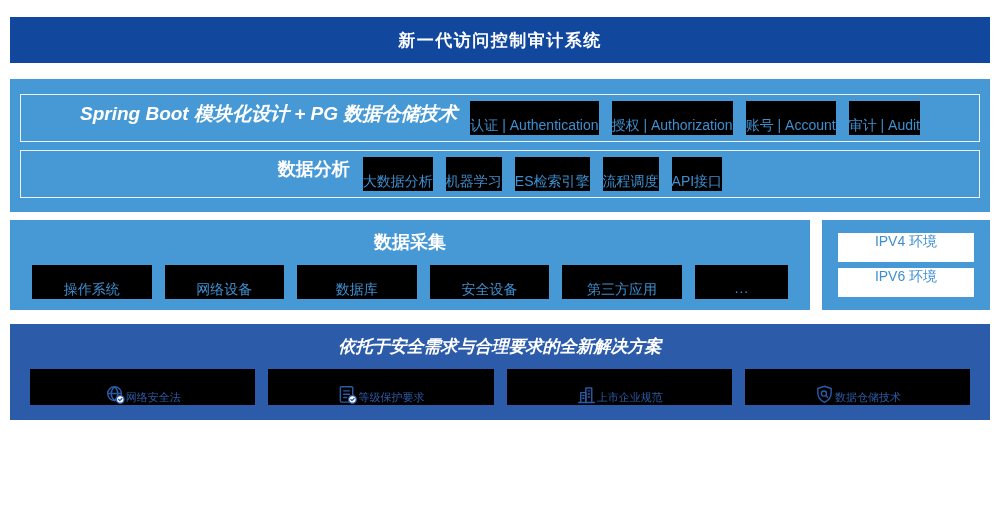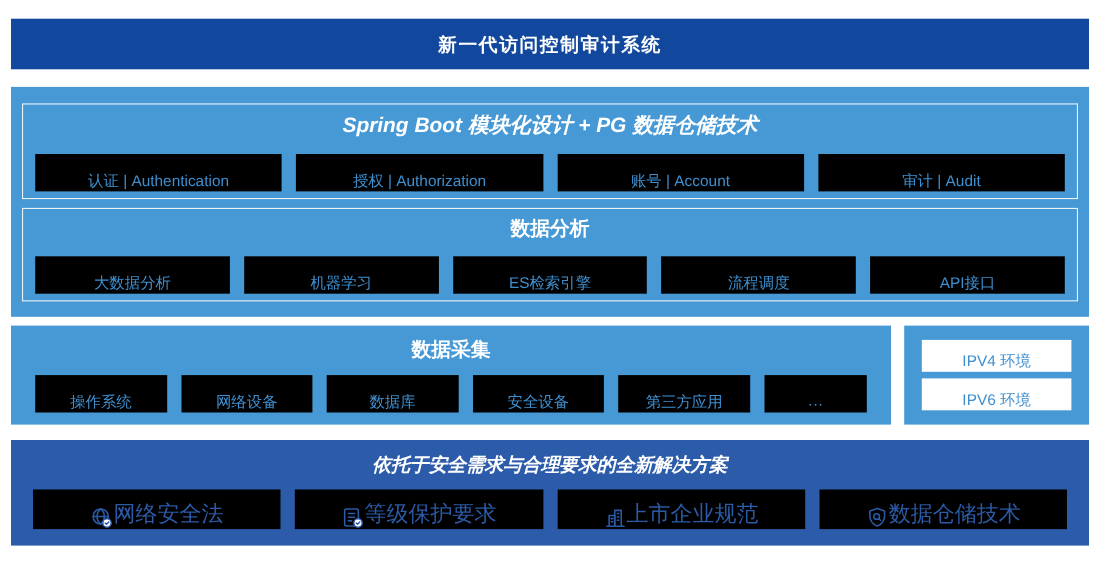--- a/index.html
+++ b/index.html
@@ -19,21 +19,21 @@
     font-size:17px;font-weight:bold;letter-spacing:1.5px;margin-bottom:16px;
   }
   
   .band{background:#4799d6;}
   .platform{
     flex:1;display:flex;flex-direction:column;gap:8px;
     padding:15px 10px 14px;box-sizing:border-box;margin-bottom:8px;
   }
   .inner-box{
     flex:1;border:1.5px solid rgba(255,255,255,0.88);
-    display:flex;flex-direction:column;justify-content:center;
+    display:flex;flex-direction:row;justify-content:center;
     padding:6px 11px;box-sizing:border-box;gap:13px;
   }
   .inner-title{
     color:#ffffff;font-weight:bold;font-size:18px;text-align:center;margin:0;
   }
   .inner-title.italic{font-style:italic;font-size:19px;}
   .chip-row{display:flex;gap:13px;}
   .chip{
     flex:1;background:#000000;height:34px;
     display:flex;align-items:flex-end;justify-content:center;
@@ -45,29 +45,29 @@
   .collection{
     flex:1;box-sizing:border-box;padding:9px 22px 0;
   }
   .collection .inner-title{margin:1px 0 11px;}
   .env-panel{
     flex:none;width:168px;box-sizing:border-box;padding:12px 16px;
     display:flex;flex-direction:column;justify-content:center;gap:6px;
   }
   .env-chip{
     background:#ffffff;height:29px;flex:none;
-    display:flex;align-items:flex-end;justify-content:center;
+    display:flex;align-items:flex-start;justify-content:center;
     color:#3e8fd0;font-size:14px;
   }
   
   .solution{
     flex:none;background:#2c5ba9;box-sizing:border-box;padding:10px 20px 15px;
   }
   .solution .inner-title{font-size:17px;margin:1px 0 11px;font-style:italic;}
-  .solution .chip{height:36px;color:#2b5aa6;font-size:20px;font-weight:500;}
+  .solution .chip{height:36px;color:#2b5aa6;font-size:11px;font-weight:500;}
   .icon{display:flex;align-items:center;color:#2b5aa6;}
   .icon svg{display:block;}
 </style>
 </head>
 <body>
 
 <div class="canvas">
 
   <div class="banner">
     <span>新一代访问控制审计系统</span>

